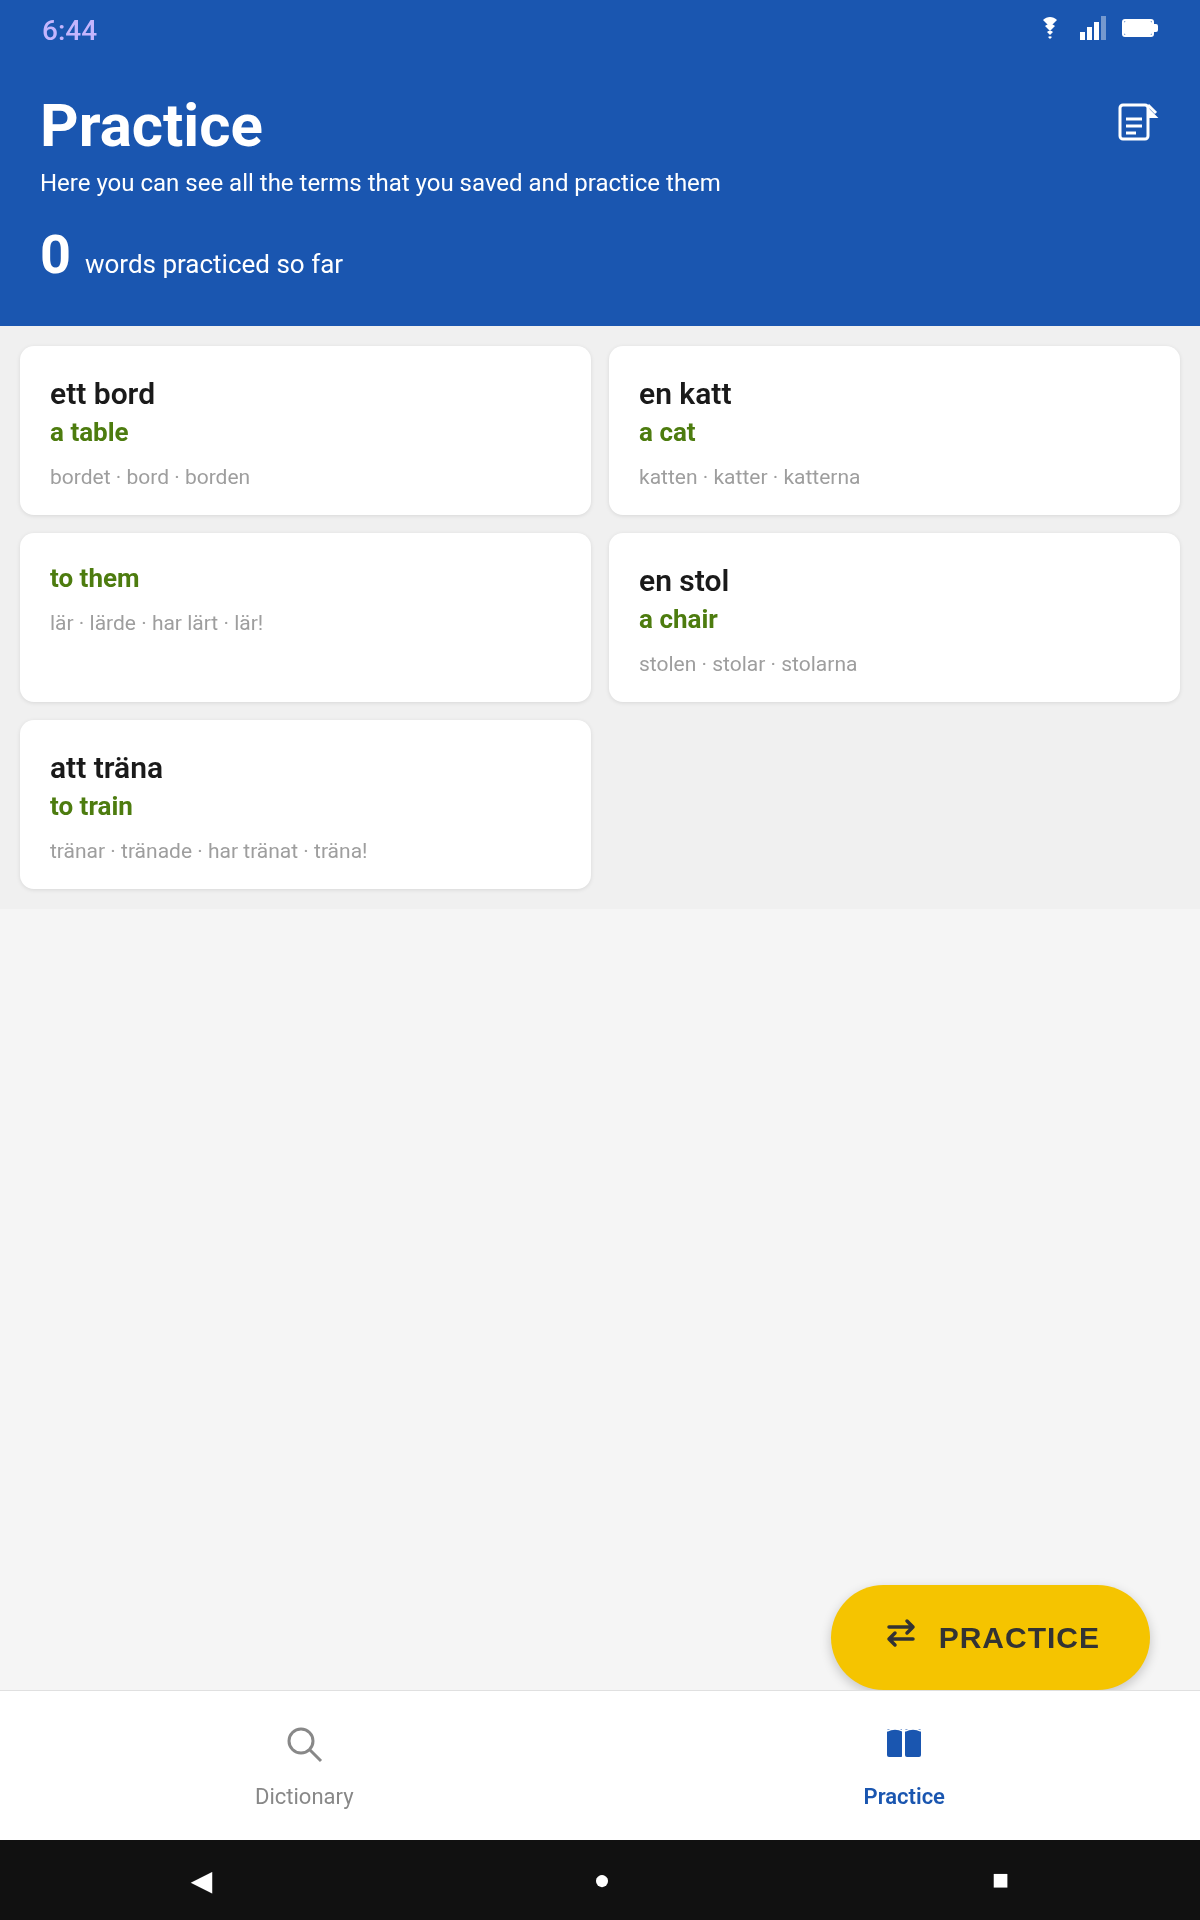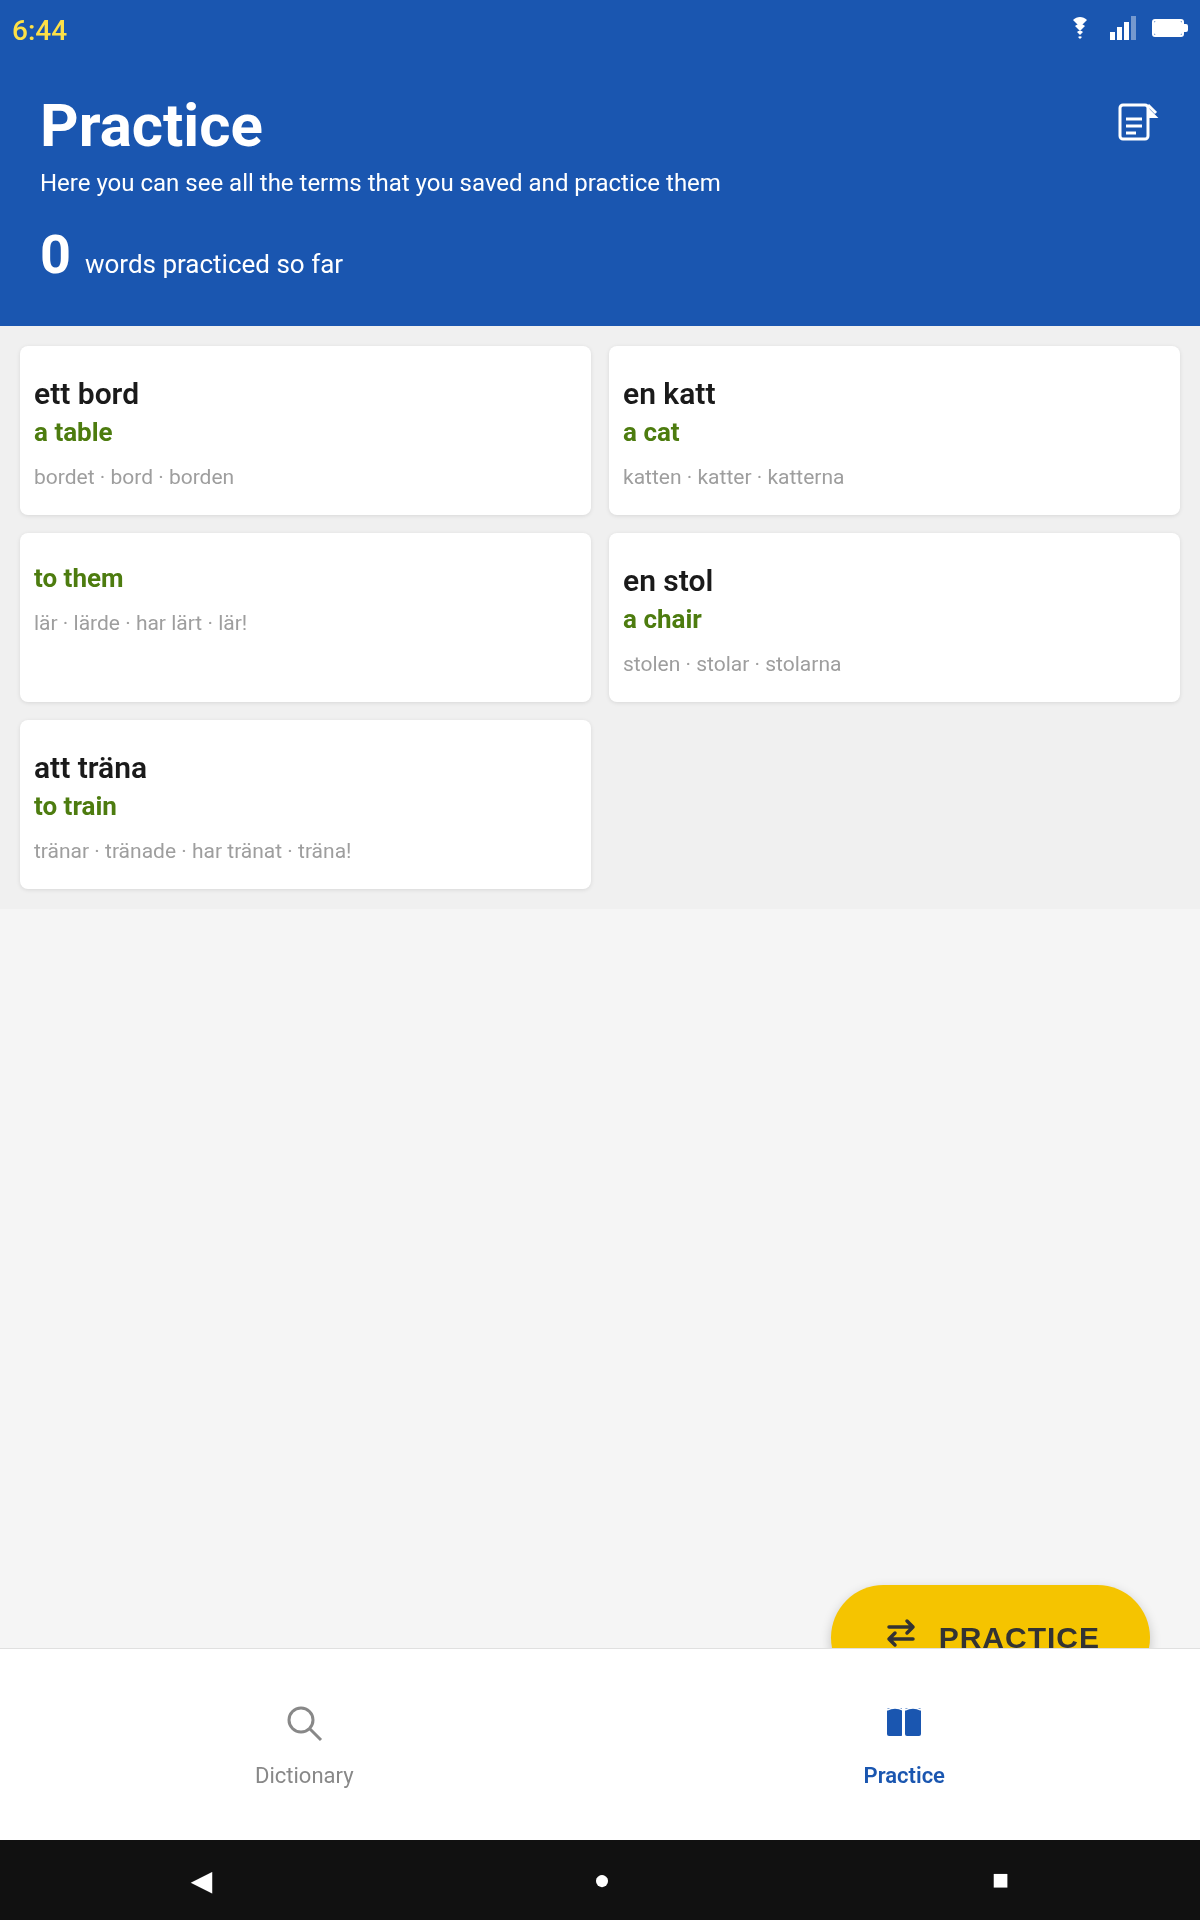--- a/index.html
+++ b/index.html
@@ -13,22 +13,22 @@
       position: relative;
     }
 
     
     .status-bar {
       background: #1a56b0;
       height: 60px;
       display: flex;
       align-items: center;
       justify-content: space-between;
-      padding: 0 12px;
-      color: #fde047;
+      padding: 0 42px;
+      color: #c4b5fd;
     }
     .status-time {
       font-size: 28px;
       font-weight: 500;
     }
     .status-icons {
       display: flex;
       align-items: center;
       gap: 14px;
     }
@@ -87,22 +87,22 @@
       padding: 20px;
       display: grid;
       grid-template-columns: 1fr 1fr;
       gap: 18px;
       flex: 1;
     }
 
     
     .word-card {
       background: white;
-      border-radius: 8px;
-      padding: 30px 30px 26px 14px;
+      border-radius: 14px;
+      padding: 30px 30px 26px 30px;
       box-shadow: 0 1px 4px rgba(0,0,0,0.1);
       cursor: pointer;
     }
     .word-original {
       font-size: 30px;
       font-weight: 600;
       color: #1a1a1a;
       margin-bottom: 6px;
     }
     .word-translation {
@@ -142,21 +142,21 @@
       color: #333;
       letter-spacing: 1px;
     }
 
     
     .bottom-nav {
       position: absolute;
       bottom: 80px;
       left: 0;
       right: 0;
-      height: 192px;
+      height: 150px;
       background: white;
       border-top: 1px solid #e0e0e0;
       display: flex;
       align-items: center;
       justify-content: space-around;
     }
     .nav-item {
       display: flex;
       flex-direction: column;
       align-items: center;

